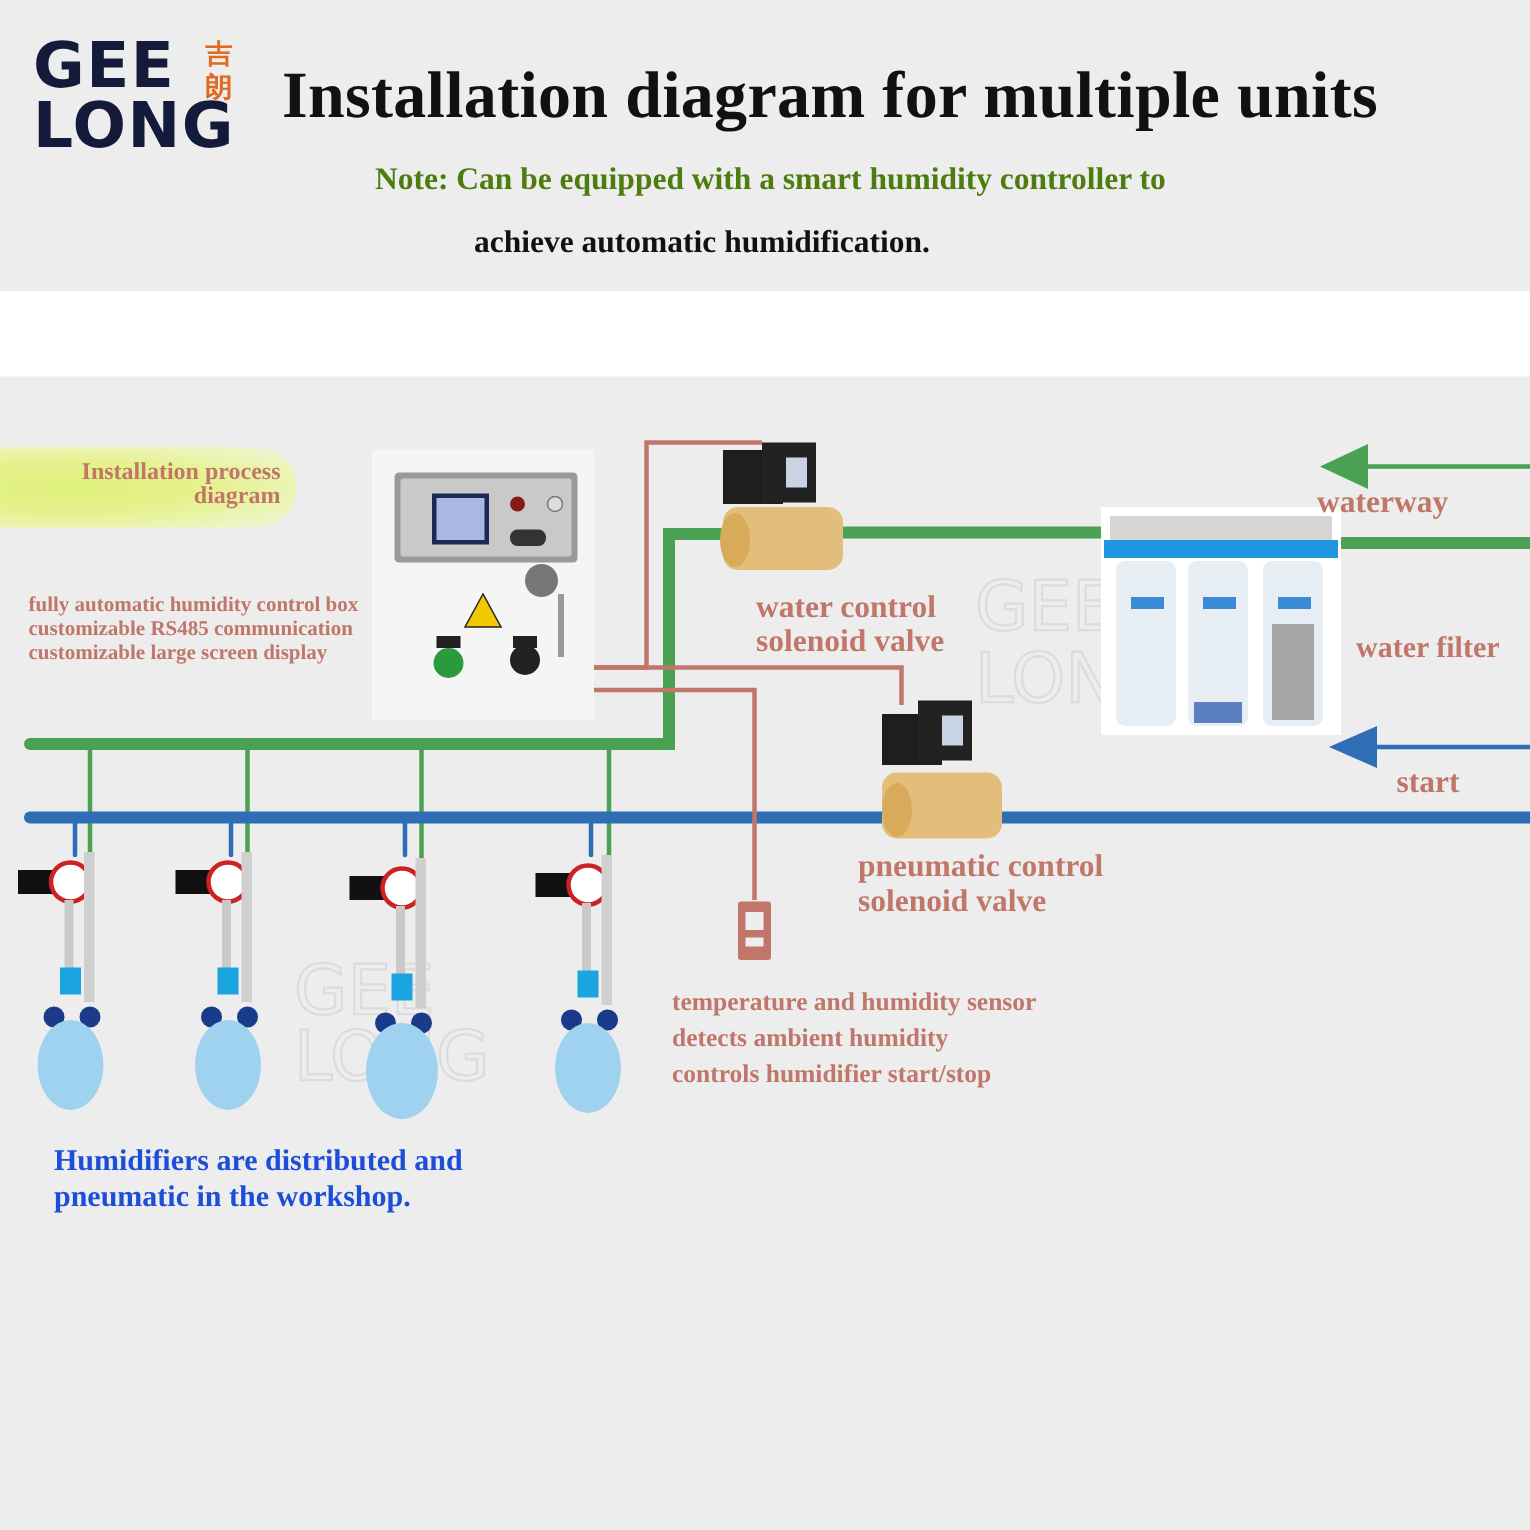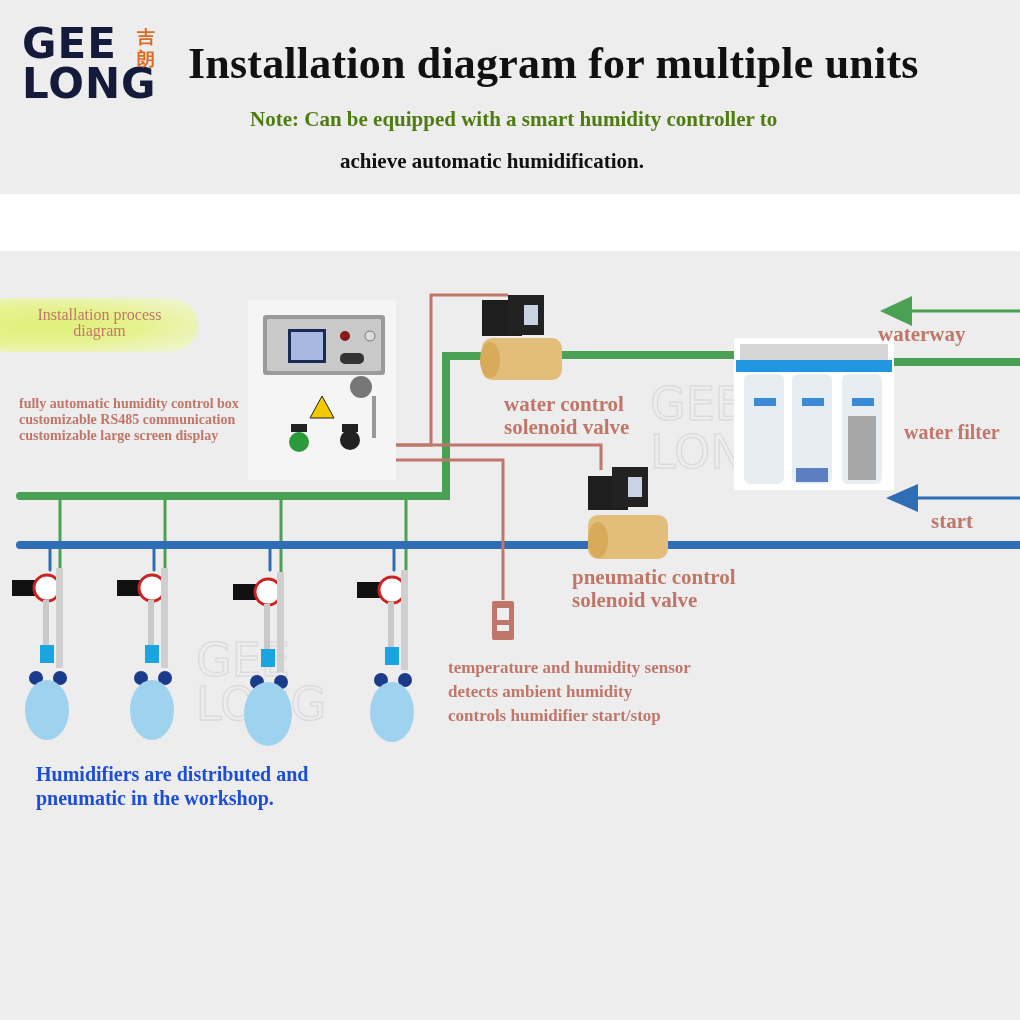--- a/index.html
+++ b/index.html
@@ -8,24 +8,24 @@
   .abs { position:absolute; }
   .header { left:0; top:0; width:1020px; height:194px; background:#ededed; }
   .whiteband { left:0; top:194px; width:1020px; height:57px; background:#ffffff; }
   .logo { left:22px; top:24px; width:150px; height:90px; }
   .logo-text { font-family:"DejaVu Sans", sans-serif; font-weight:bold; color:#141a3a; font-size:42px;
                line-height:40px; letter-spacing:1px; }
   .logo-cn { left:134px; top:26px; color:#e06a22; font-family:"DejaVu Sans", sans-serif; font-size:18px;
              line-height:22px; font-weight:bold; width:24px; text-align:center; }
   .title { left:188px; top:38px; font-size:44px; font-weight:bold; color:#111; white-space:nowrap; letter-spacing:0.2px; }
   .note1 { left:250px; top:107px; font-size:21px; font-weight:bold; color:#4d7c0f; white-space:nowrap; }
-  .note2 { left:316px; top:149px; font-size:21px; font-weight:bold; color:#111; white-space:nowrap;margin-left:24px; }
+  .note2 { left:316px; top:149px; font-size:21px; font-weight:bold; color:#111; white-space:nowrap; }
   .pill { left:-20px; top:298px; width:218px; height:54px; border-radius:27px;
           background:radial-gradient(ellipse at 30% 50%, #dff07a 0%, #e6f28f 45%, #eef5c8 85%, #ededed 100%); }
-  .pill-text { left:12px; top:307px; width:175px; text-align:center; color:#c0776a; font-weight:normal; font-size:16px; line-height:16px; }
+  .pill-text { left:12px; top:307px; width:175px; text-align:right; color:#c0776a; font-weight:bold; font-size:16px; line-height:16px; }
   .red { color:#c0776a; font-weight:bold; }
   .ctrl-text { left:19px; top:396px; font-size:14px; line-height:16px; white-space:nowrap; }
   .lbl-water-valve { left:504px; top:393px; font-size:21px; line-height:23px; white-space:nowrap; }
   .lbl-pneu-valve { left:572px; top:566px; font-size:21px; line-height:23px; white-space:nowrap; }
   .lbl-sensor { left:448px; top:656px; font-size:17px; line-height:24px; white-space:nowrap; }
   .lbl-waterway { left:878px; top:322px; font-size:21px; white-space:nowrap; }
   .lbl-filter { left:904px; top:421px; font-size:20px; white-space:nowrap; }
   .lbl-airway { left:931px; top:509px; font-size:21px; white-space:nowrap; }
   .lbl-humid { left:36px; top:762px; font-size:20px; line-height:24px; color:#1d4ed8; font-weight:bold; white-space:nowrap; }
   svg.diagram { position:absolute; left:0; top:0; }

